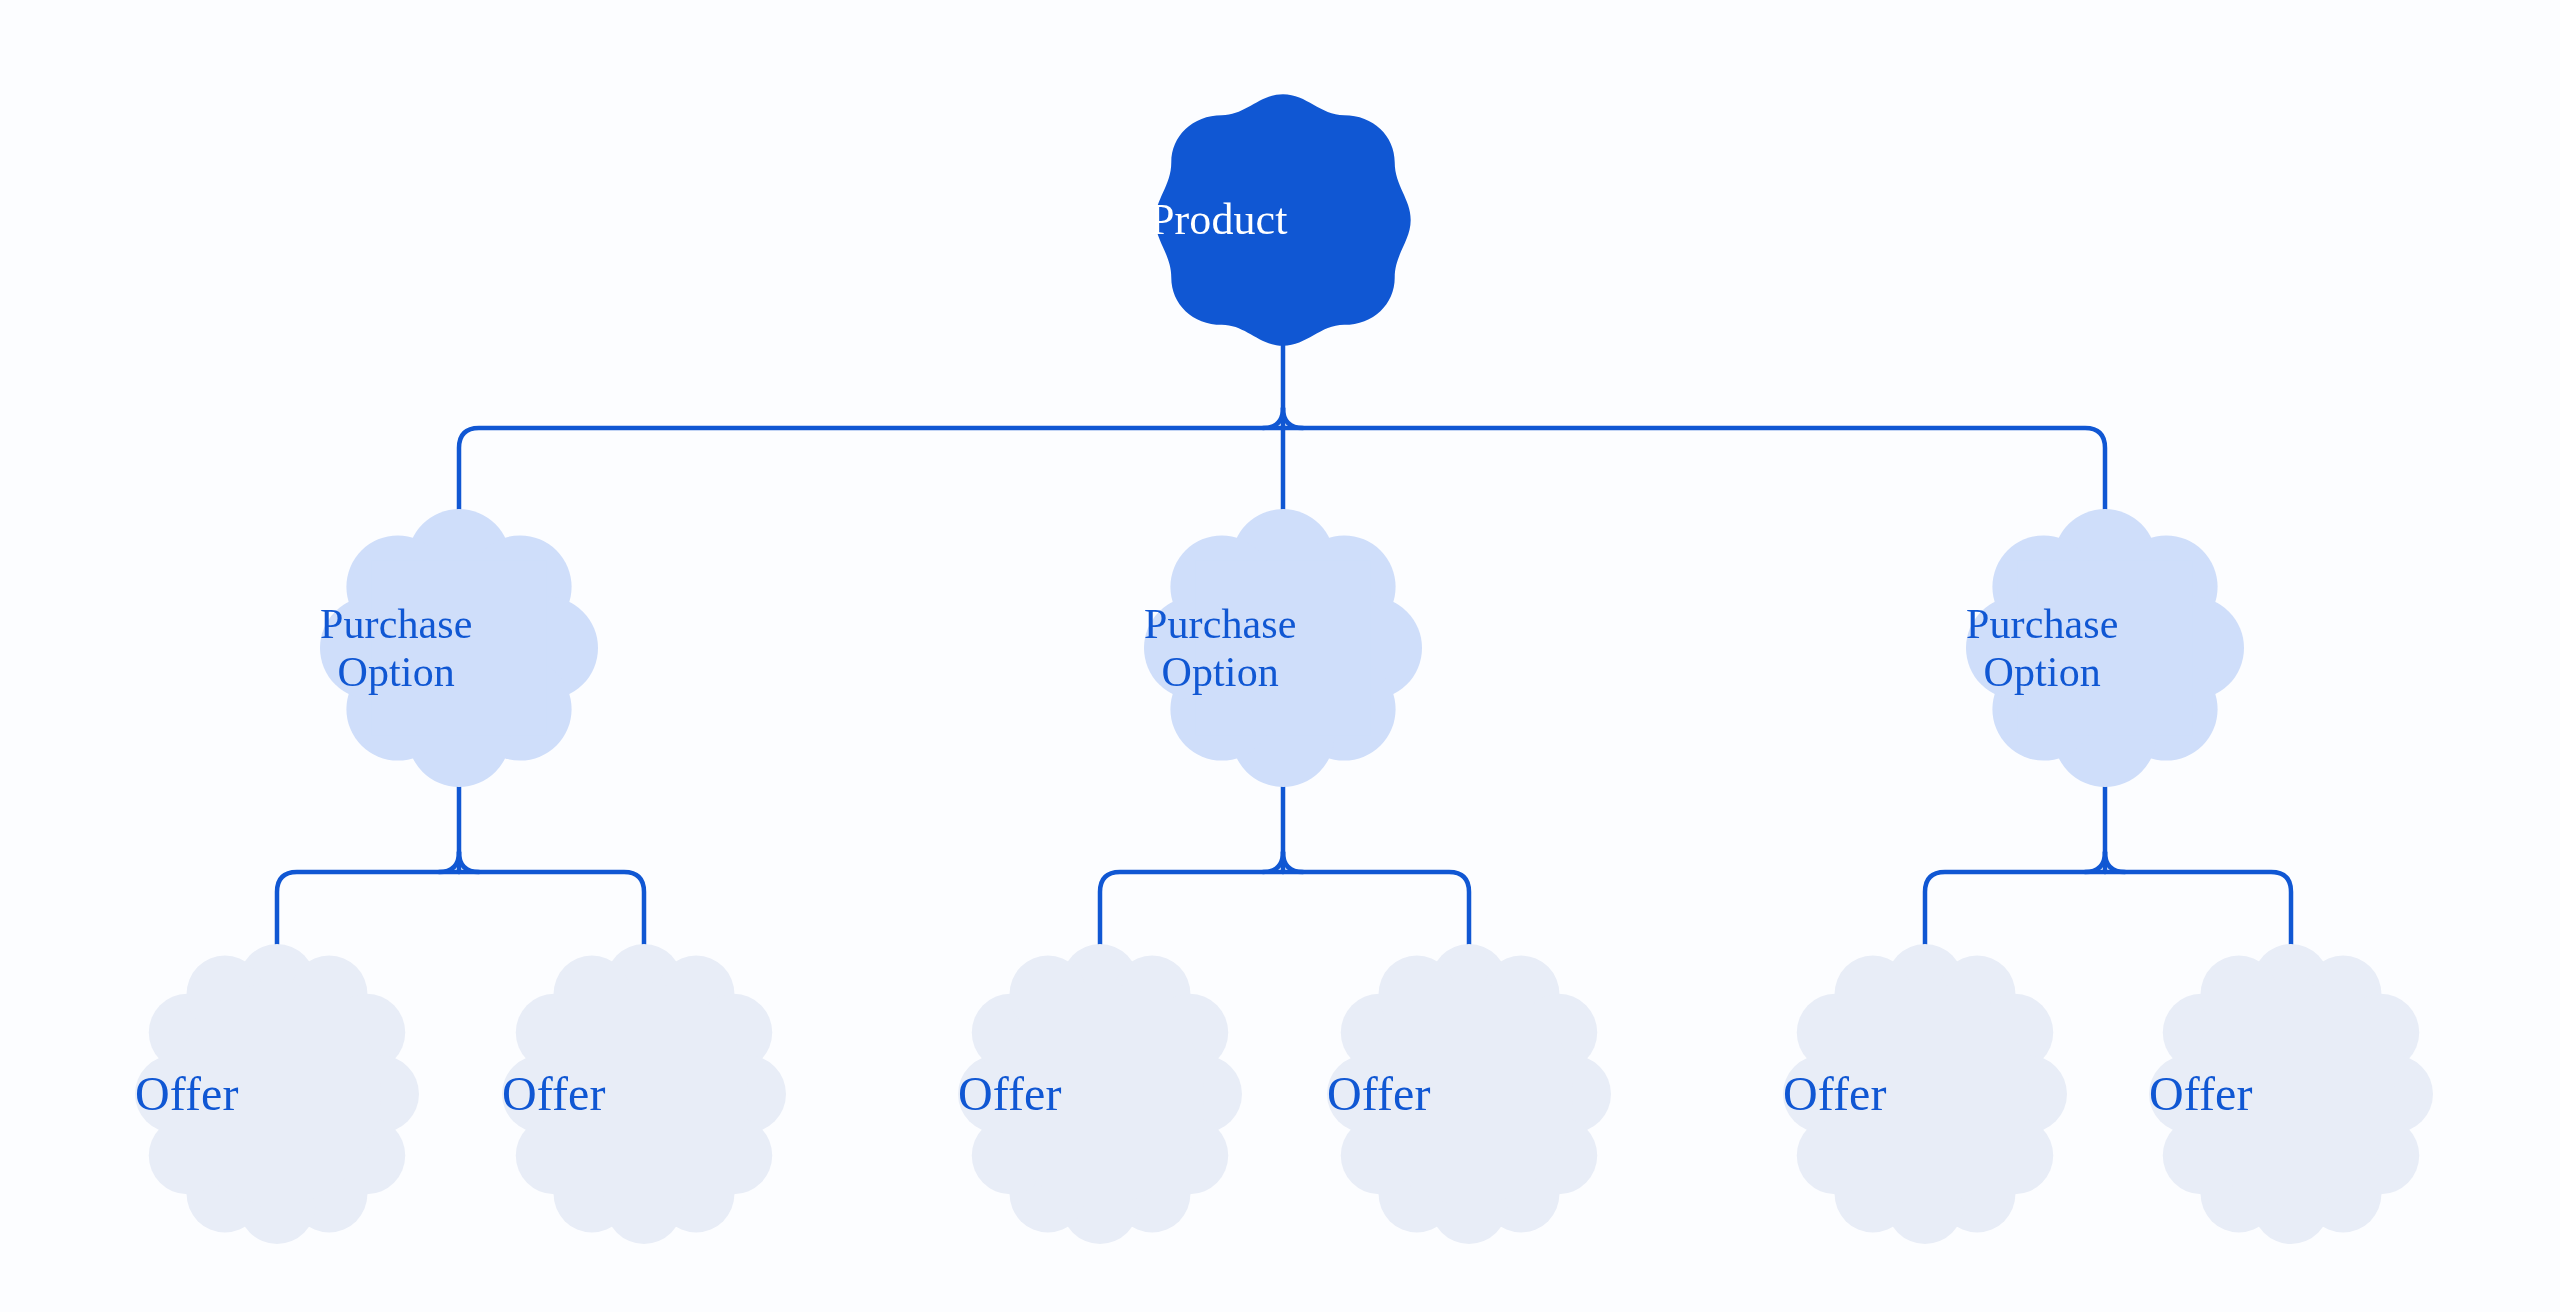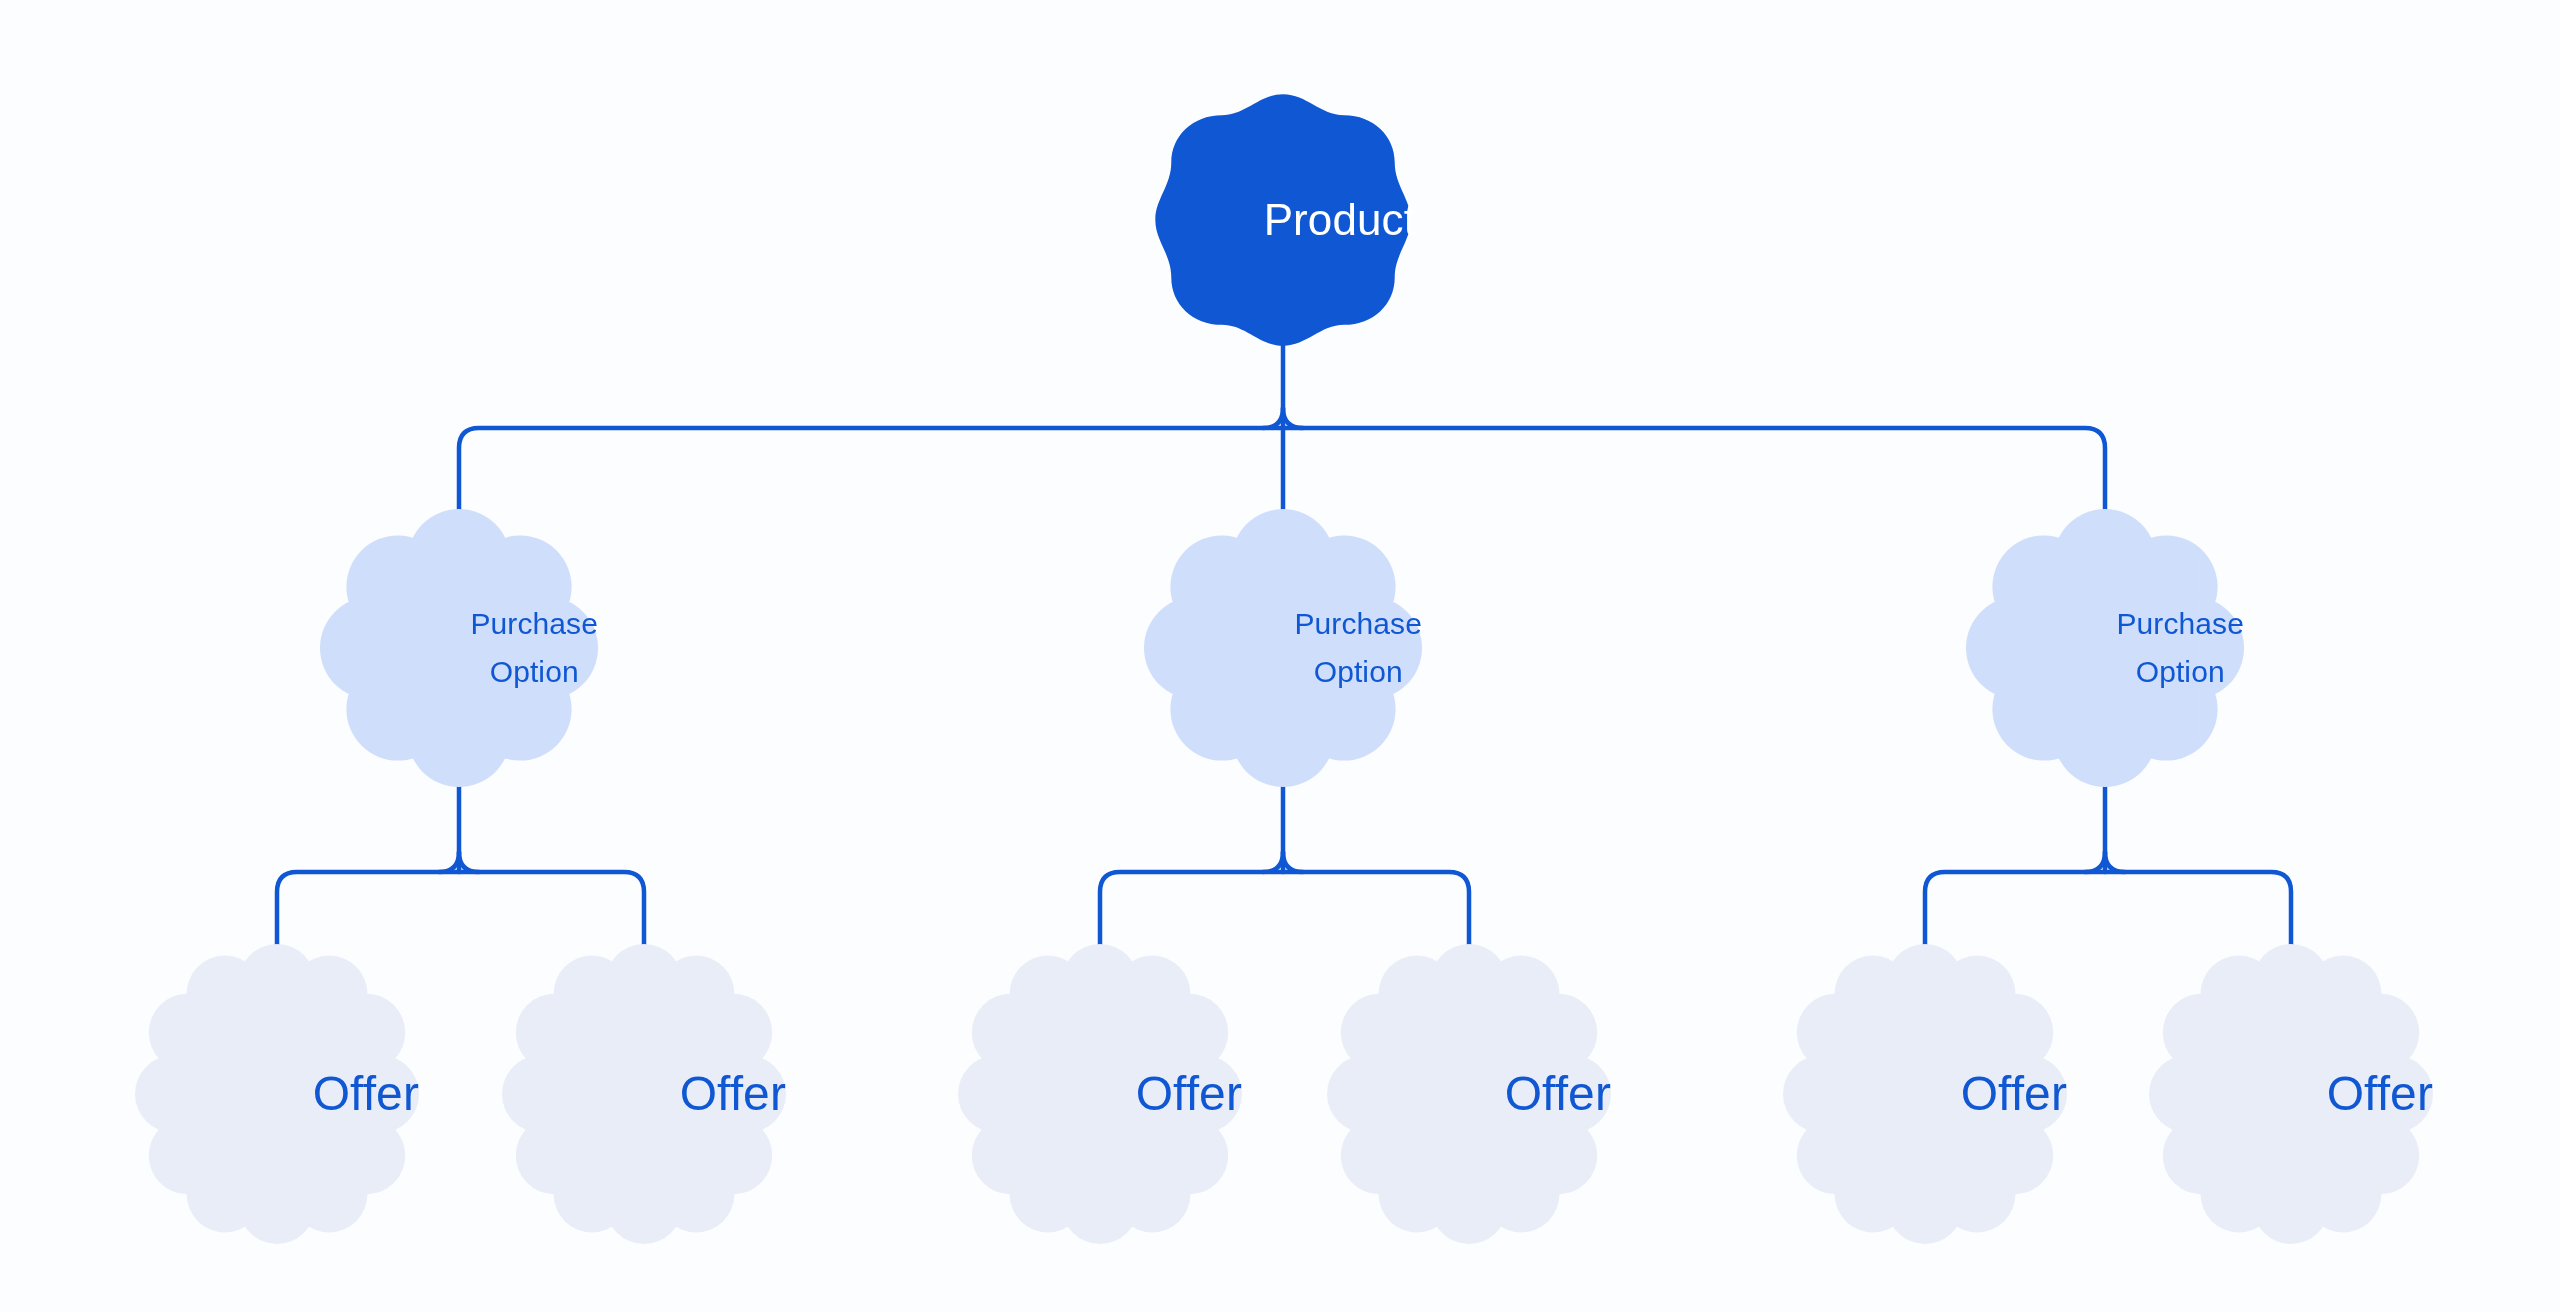--- a/index.html
+++ b/index.html
@@ -31,22 +31,23 @@
     position: absolute;
     left: 0;
     top: 0;
     width: 2560px;
     height: 1312px;
   }
   .node {
     position: absolute;
     display: flex;
     align-items: center;
-    justify-content: flex-end;
+    justify-content: flex-start;
     text-align: center;
+    font-family: Liberation Serif, serif;
   }
   .node-svg {
     position: absolute;
     left: 0;
     top: 0;
     width: 100%;
     height: 100%;
   }
   .node-label {
     position: relative;
@@ -64,21 +65,21 @@
     font-size: 44px;
     line-height: 52px;
     color: #ffffff;
     font-weight: 400;
   }
   .node-option {
     width: 278px;
     height: 278px;
   }
   .node-option .node-label {
-    font-size: 30px;
+    font-size: 42px;
     line-height: 48px;
     color: #1057d3;
     font-weight: 400;
   }
   .node-offer {
     width: 284px;
     height: 300px;
   }
   .node-offer .node-label {
     font-size: 48px;

